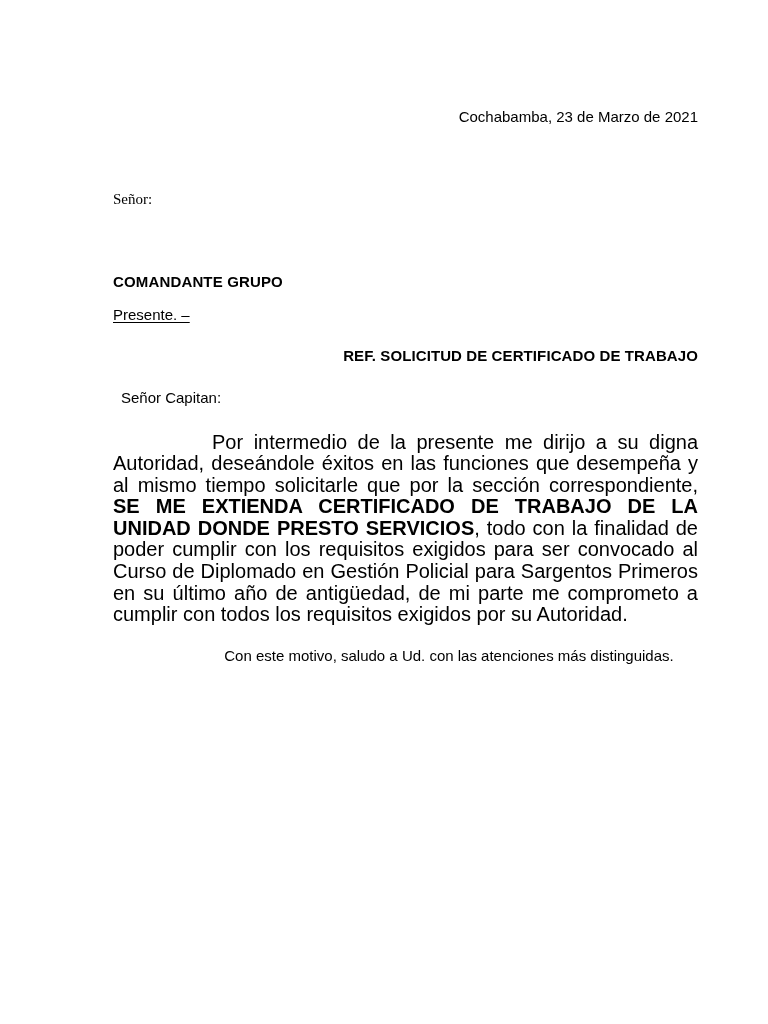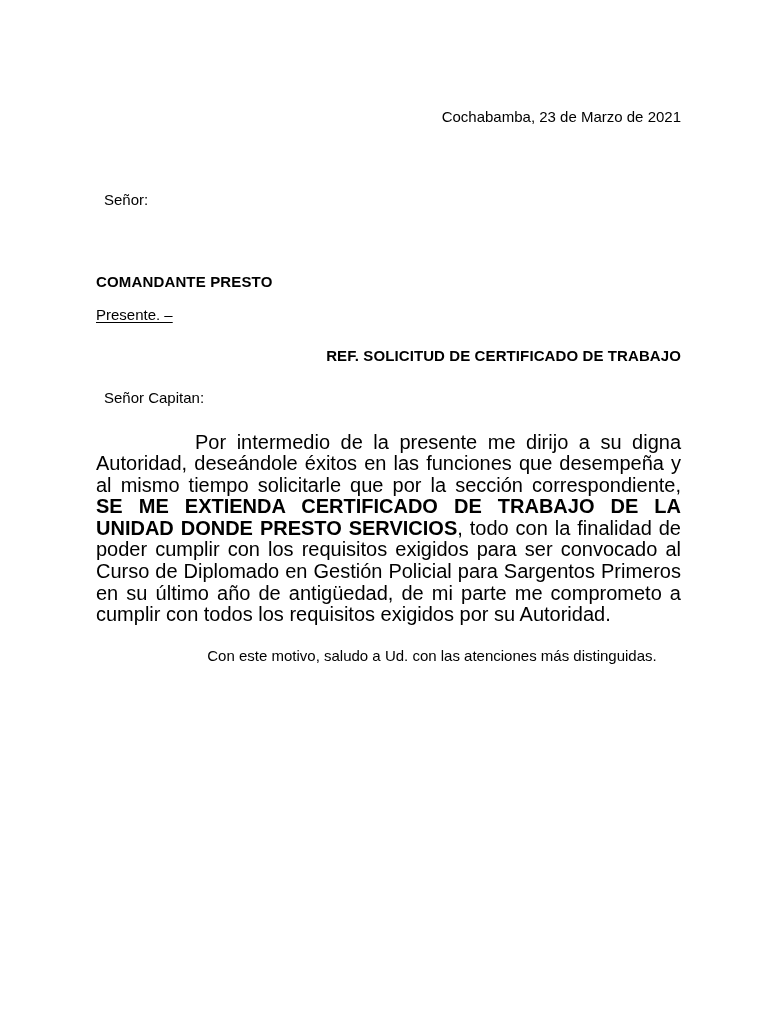--- a/index.html
+++ b/index.html
@@ -20,21 +20,21 @@
     position: relative;
     width: 768px;
     height: 1024px;
     background: #ffffff;
     overflow: hidden;
   }
 
   
   .doc-body {
     position: absolute;
-    left: 96px;
+    left: 113px;
     top: 0;
     width: 585px;
   }
 
   .date-line {
     margin-top: 106px;
     text-align: right;
     font-size: 15px;
     line-height: 21px;
     white-space: nowrap;
@@ -43,21 +43,22 @@
   .addressee-block {
     margin-top: 62px;
   }
 
   .line {
     font-size: 15px;
     line-height: 21.5px;
   }
 
   .line-salutation {
-    margin: 8px;
+    margin: 0;
+    font-family: Liberation Serif, serif;
   }
 
   .rank-block {
     margin-top: 60px;
   }
 
   .rank-line {
     font-size: 15px;
     line-height: 21.5px;
     margin: 0;
@@ -144,21 +145,21 @@
 <div class="page">
   <div class="doc-body">
 
     <div class="date-line">Cochabamba, 23 de Marzo de 2021</div>
 
     <div class="addressee-block">
       <p class="line line-salutation">Señor:</p>
     </div>
 
     <div class="rank-block">
-      <p class="rank-name">COMANDANTE PRESTO</p>
+      <p class="rank-name">COMANDANTE GRUPO</p>
     </div>
 
     <div class="presente-block">
       <span class="presente">Presente. –</span>
     </div>
 
     <div class="ref-block">
       <span class="ref-title">REF. SOLICITUD DE CERTIFICADO DE TRABAJO</span>
     </div>
 

